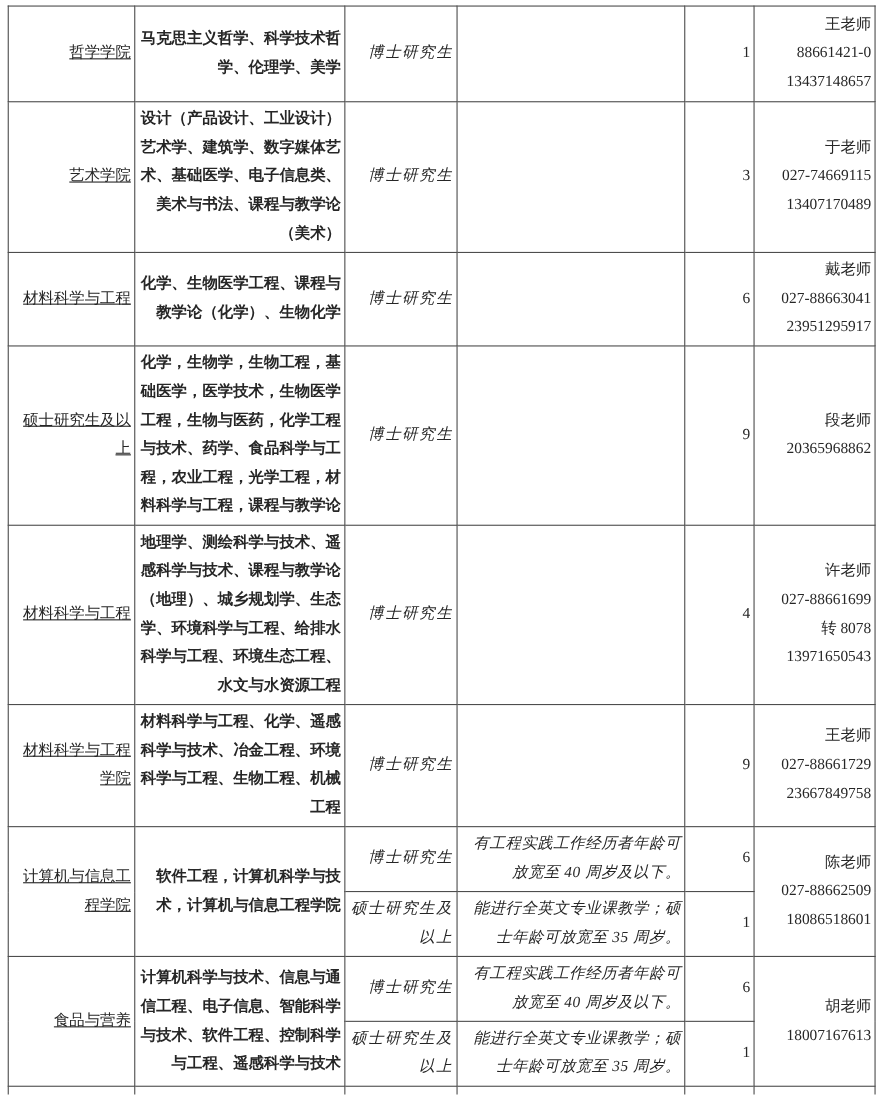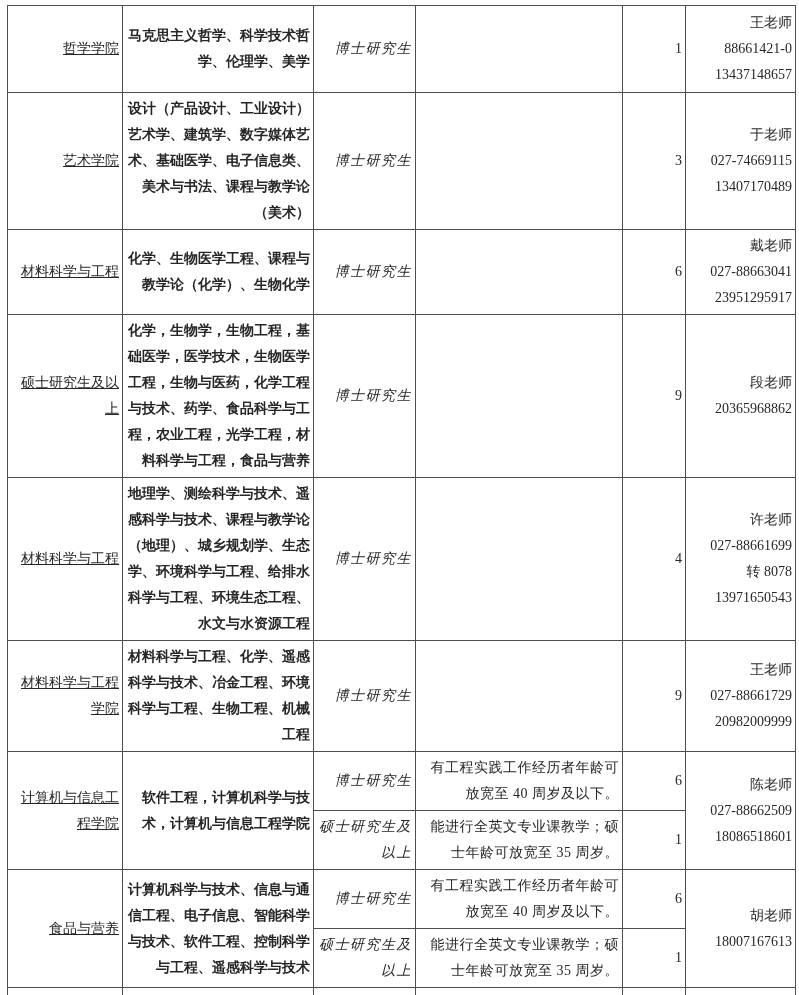--- a/index.html
+++ b/index.html
@@ -46,20 +46,21 @@
   }
   td.col-degree {
     letter-spacing: 1.5px;
     padding: 3px 2px;
     font-style: italic;
   }
   td.col-note {
     text-align: left;
     padding: 3px 5px;
     letter-spacing: 0.5px;
+    font-style: italic;
   }
   td.col-count {
     font-size: 14px;
   }
   td.col-contact {
     padding: 3px 2px;
   }
   .contact-line {
     display: block;
     line-height: 26px;
@@ -110,21 +111,21 @@
           <td class="col-note"></td>
           <td class="col-count">6</td>
           <td class="col-contact">
             <span class="contact-line">戴老师</span>
             <span class="contact-line">027-88663041</span>
             <span class="contact-line">23951295917</span>
           </td>
         </tr>
         <tr style="height: 151px;">
           <td class="col-college">硕士研究生及以上</td>
-          <td class="col-majors">化学，生物学，生物工程，基础医学，医学技术，生物医学工程，生物与医药，化学工程与技术、药学、食品科学与工程，农业工程，光学工程，材料科学与工程，食品与营养</td>
+          <td class="col-majors">化学，生物学，生物工程，基础医学，医学技术，生物医学工程，生物与医药，化学工程与技术、药学、食品科学与工程，农业工程，光学工程，材料科学与工程，课程与教学论</td>
           <td class="col-degree">博士研究生</td>
           <td class="col-note"></td>
           <td class="col-count">9</td>
           <td class="col-contact">
             <span class="contact-line">段老师</span>
             <span class="contact-line">20365968862</span>
           </td>
         </tr>
         <tr style="height: 139px;">
           <td class="col-college">材料科学与工程</td>
@@ -141,21 +142,21 @@
         </tr>
         <tr style="height: 104px;">
           <td class="col-college">材料科学与工程学院</td>
           <td class="col-majors">材料科学与工程、化学、遥感科学与技术、冶金工程、环境科学与工程、生物工程、机械工程</td>
           <td class="col-degree">博士研究生</td>
           <td class="col-note"></td>
           <td class="col-count">9</td>
           <td class="col-contact">
             <span class="contact-line">王老师</span>
             <span class="contact-line">027-88661729</span>
-            <span class="contact-line">20982009999</span>
+            <span class="contact-line">23667849758</span>
           </td>
         </tr>
         <tr style="height: 57px;">
           <td class="col-college" rowspan="2">计算机与信息工程学院</td>
           <td class="col-majors" rowspan="2">软件工程，计算机科学与技术，计算机与信息工程学院</td>
           <td class="col-degree">博士研究生</td>
           <td class="col-note">有工程实践工作经历者年龄可放宽至 40 周岁及以下。</td>
           <td class="col-count">6</td>
           <td class="col-contact" rowspan="2">
             <span class="contact-line">陈老师</span>

